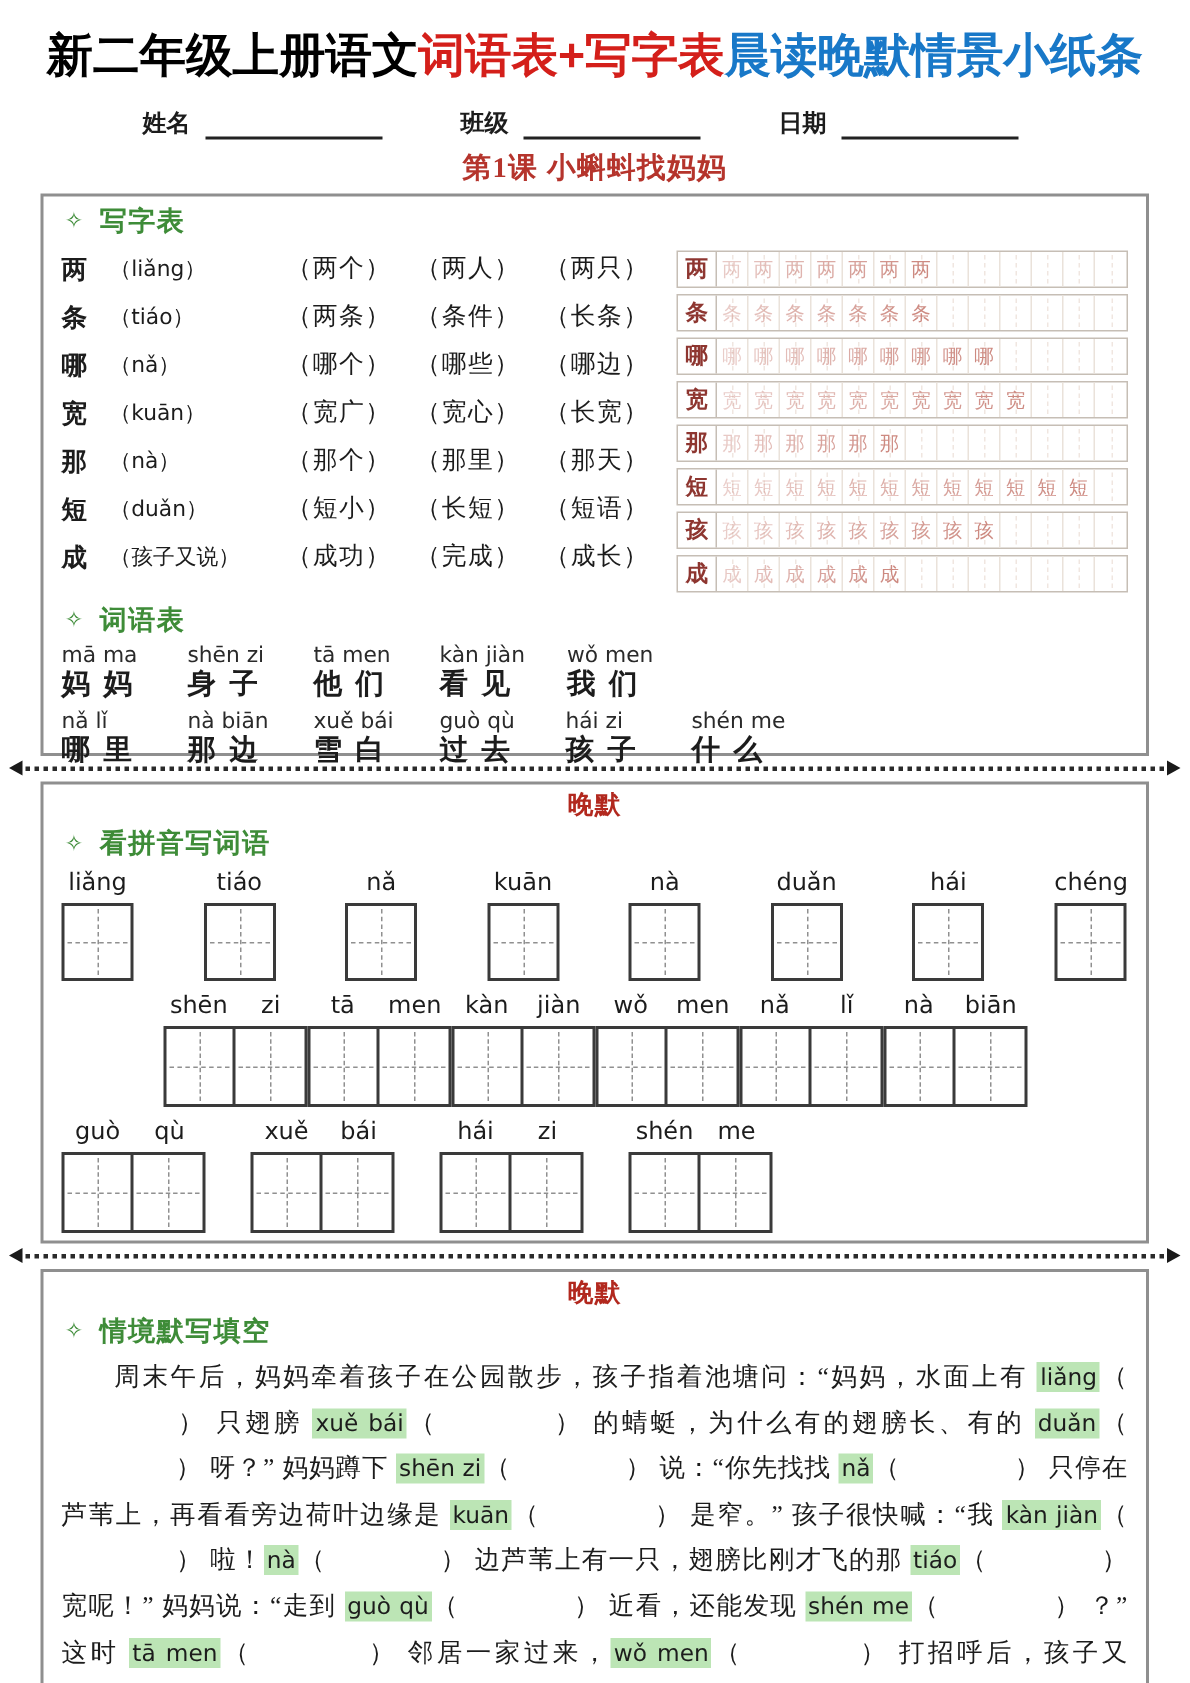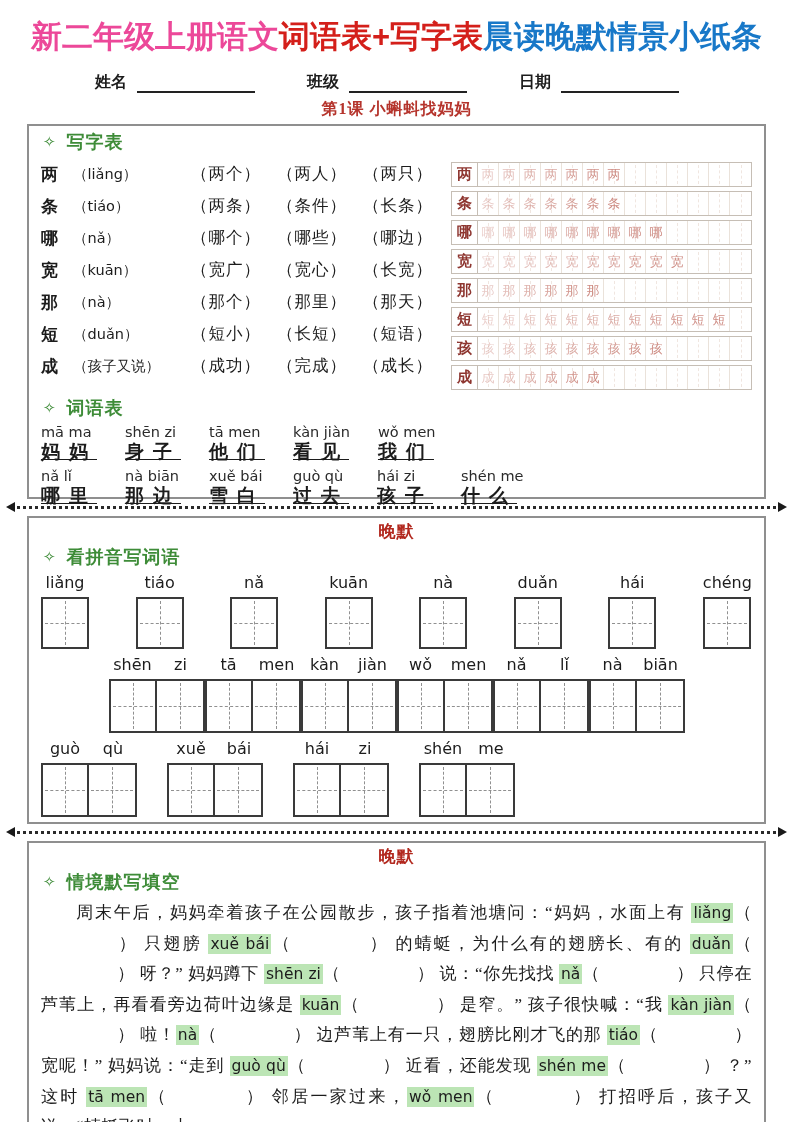--- a/index.html
+++ b/index.html
@@ -7,27 +7,27 @@
     --green:#3e8c38; --hl:#bce5b5; --stroke-dark:#8e3630; --stroke-light:#c5766c;
     --box-border:#8f8f8f; --cell-border:#3a3a3a; --ink:#1c1c1c;
   }
   *{margin:0;padding:0;box-sizing:border-box;}
   html,body{background:#fff;}
   body{width:793px;height:1122px;overflow:hidden;font-family:"Liberation Serif",serif;color:var(--ink);}
   .page{width:793px;height:1122px;padding-top:16px;}
 
   
   .main-title{text-align:center;font-family:"Liberation Sans",sans-serif;font-weight:900;font-size:31px;letter-spacing:0px;white-space:nowrap;}
-  .main-title .t-black{color:#ec4899;}
+  .main-title .t-black{color:#000000;}
   .main-title .t-red{color:var(--title-red);}
   .main-title .t-blue{color:var(--title-blue);}
   .meta-row{display:flex;align-items:flex-end;margin:14px 0 0 95px;font-size:16px;font-weight:bold;}
   .meta-label{margin-right:10px;}
   .meta-line{display:inline-block;width:118px;border-bottom:2px solid #222;height:16px;margin-right:52px;}
-  .lesson-title{text-align:center;color:#b5342c;font-weight:bold;font-size:16px;margin-top:6px;letter-spacing:1px;}
+  .lesson-title{text-align:center;color:#b5342c;font-weight:bold;font-size:19px;margin-top:6px;letter-spacing:1px;}
 
   
   .box{border:2px solid var(--box-border);margin:4px 27px 0 27px;padding:2px 12px 4px 12px;position:relative;}
   .box-morning{height:375px;}
   .box-pinyin{height:308px;}
   .box-context{height:289px;}
   .badge{text-align:center;color:var(--badge-red);font-weight:bold;font-size:17px;letter-spacing:1px;}
   .sec-heading{display:flex;align-items:center;gap:10px;color:var(--green);font-weight:bold;font-size:18px;margin:2px 0 4px 2px;letter-spacing:1px;}
   .diamond{font-size:15px;font-weight:normal;}
 
@@ -44,21 +44,21 @@
   .s-cell{width:21px;height:23px;border-right:1px solid #eae2da;display:flex;align-items:center;justify-content:center;position:relative;}
   .s-cell:last-child{border-right:none;}
   .s-cell::before{content:"";position:absolute;left:50%;top:2px;bottom:2px;border-left:1px dashed #f0e6e0;}
   .s-glyph{font-size:13px;color:var(--stroke-light);position:relative;}
 
   
   .word-table{margin-top:2px;}
   .word-row{display:flex;gap:28px;margin-bottom:5px;}
   .word-item{text-align:left;}
   .w-py{font-family:"DejaVu Sans",sans-serif;font-size:14.5px;color:#2a2a2a;display:block;line-height:16px;}
-  .w-zh{font-size:19px;font-weight:bold;letter-spacing:9px;display:block;line-height:23px;white-space:nowrap;text-decoration:underline;}
+  .w-zh{font-size:19px;font-weight:bold;letter-spacing:9px;display:block;line-height:23px;white-space:nowrap;}
 
   
   .py-single-row{display:flex;justify-content:space-between;margin-top:4px;}
   .py-unit{text-align:center;}
   .py-label{font-family:"DejaVu Sans",sans-serif;font-size:16px;display:block;margin-bottom:4px;line-height:20px;}
   .tzg{position:relative;width:48px;height:52px;border:2px solid var(--cell-border);background:#fff;}
   .tzg::before{content:"";position:absolute;left:2px;right:2px;top:50%;border-top:1px dashed #909090;}
   .tzg::after{content:"";position:absolute;top:2px;bottom:2px;left:50%;border-left:1px dashed #909090;}
   .py-pair-row{display:flex;margin-top:6px;}
   .pair-labels{display:flex;}

